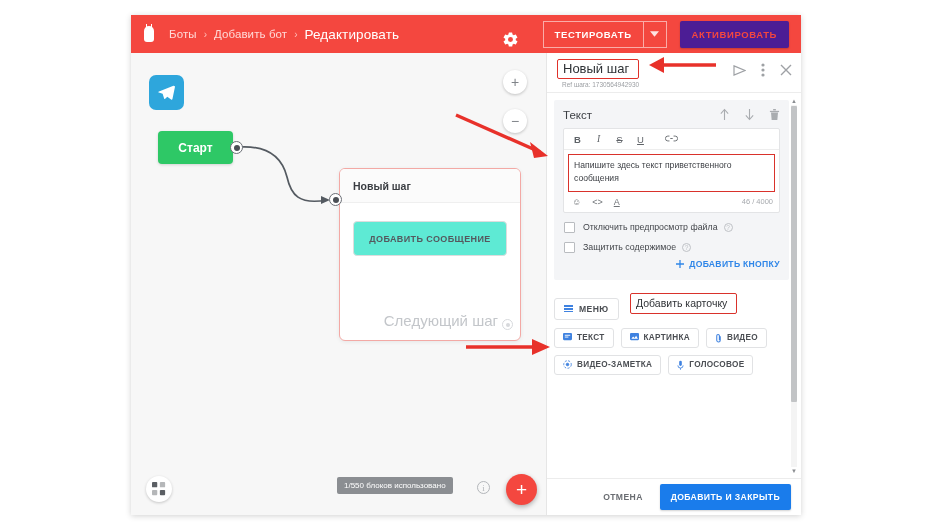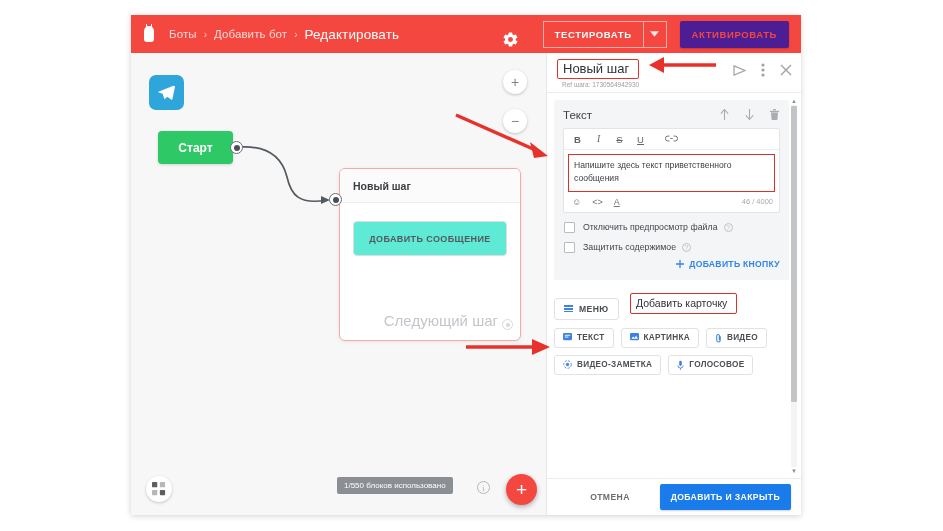--- a/index.html
+++ b/index.html
@@ -327,21 +327,21 @@
     color: #8b8e92; font-size: 6px; cursor: pointer;
   }
   .sb-arrow.up { top: 0; }
   .sb-arrow.down { bottom: 0; }
 
   .panel-foot {
     position: absolute; bottom: 0; left: 0;
     width: 254px; height: 37px;
     background: #fff; border-top: 1px solid #ececec;
     display: flex; align-items: center; justify-content: flex-end;
-    padding-right: 10px; gap: 20px;
+    padding-right: 10px; gap: 7px;
   }
   .btn-cancel {
     font-size: 8.6px; font-weight: bold; color: #6a6d72;
     letter-spacing: .4px; padding: 7px 10px; cursor: pointer;
   }
   .btn-save {
     font-size: 8.6px; font-weight: bold; color: #fff; letter-spacing: .4px;
     background: #1a7ceb; border-radius: 2px; padding: 8px 11px; cursor: pointer;
     box-shadow: 0 1px 2px rgba(0,0,0,.18);
   }

